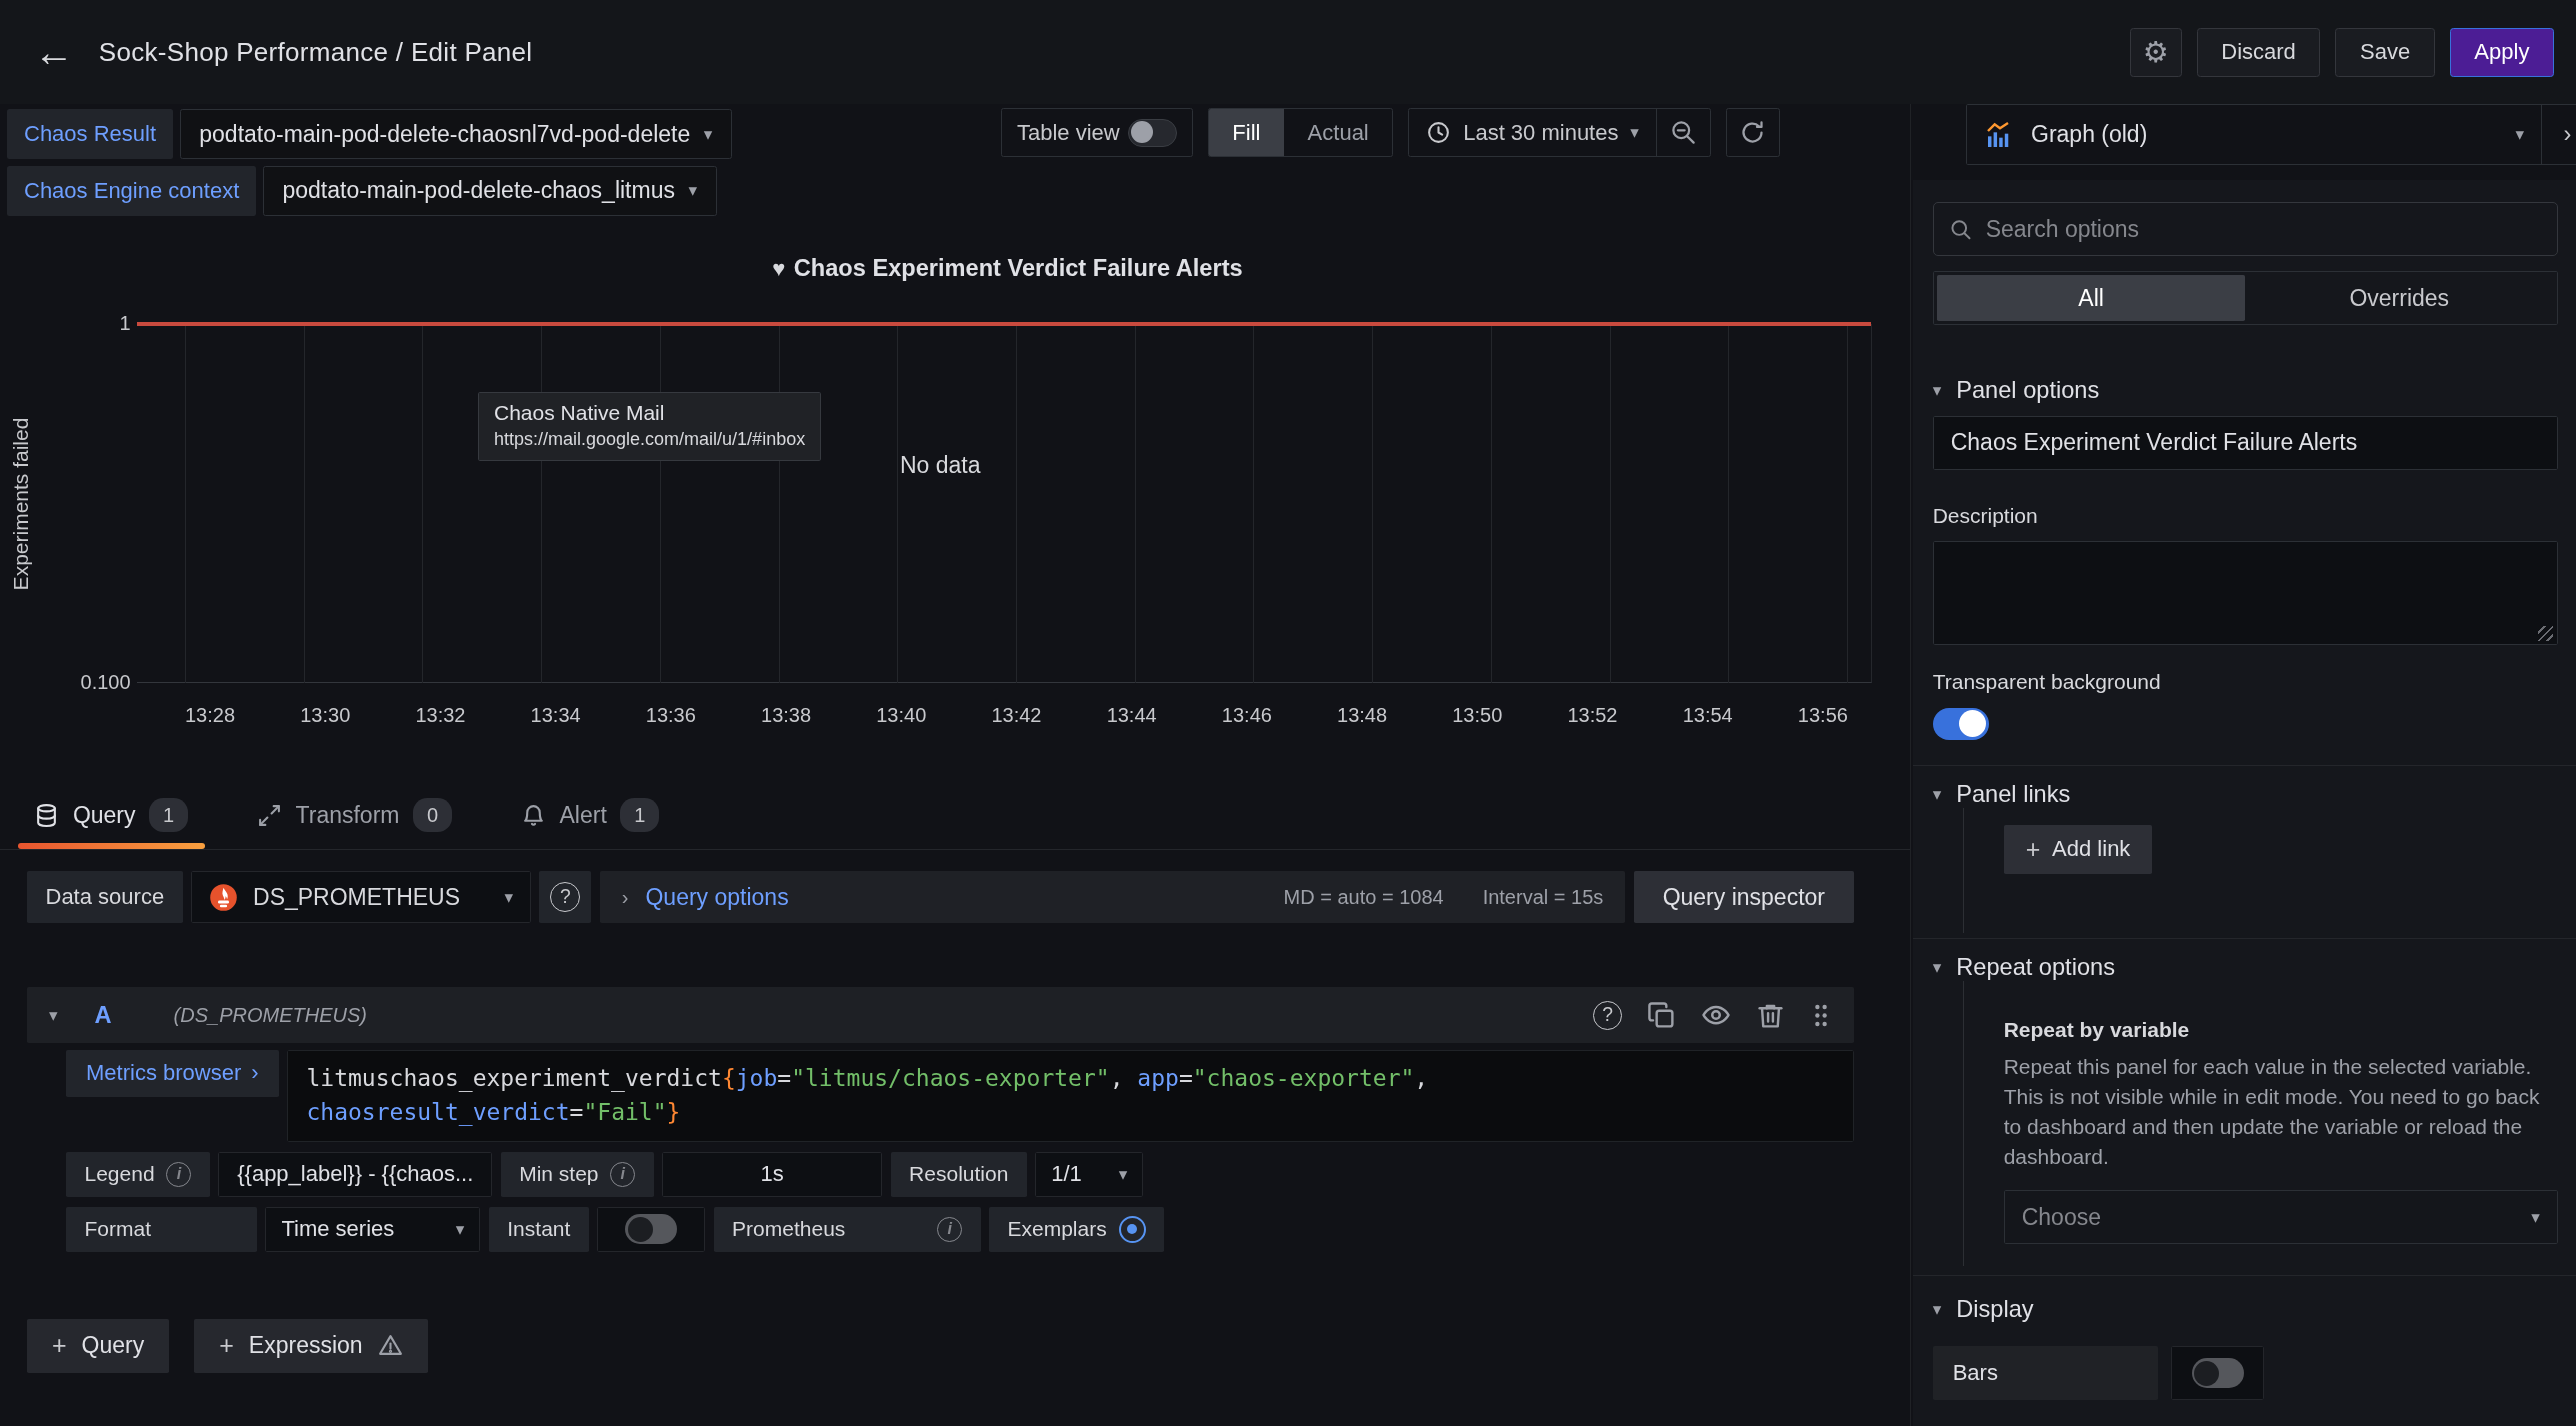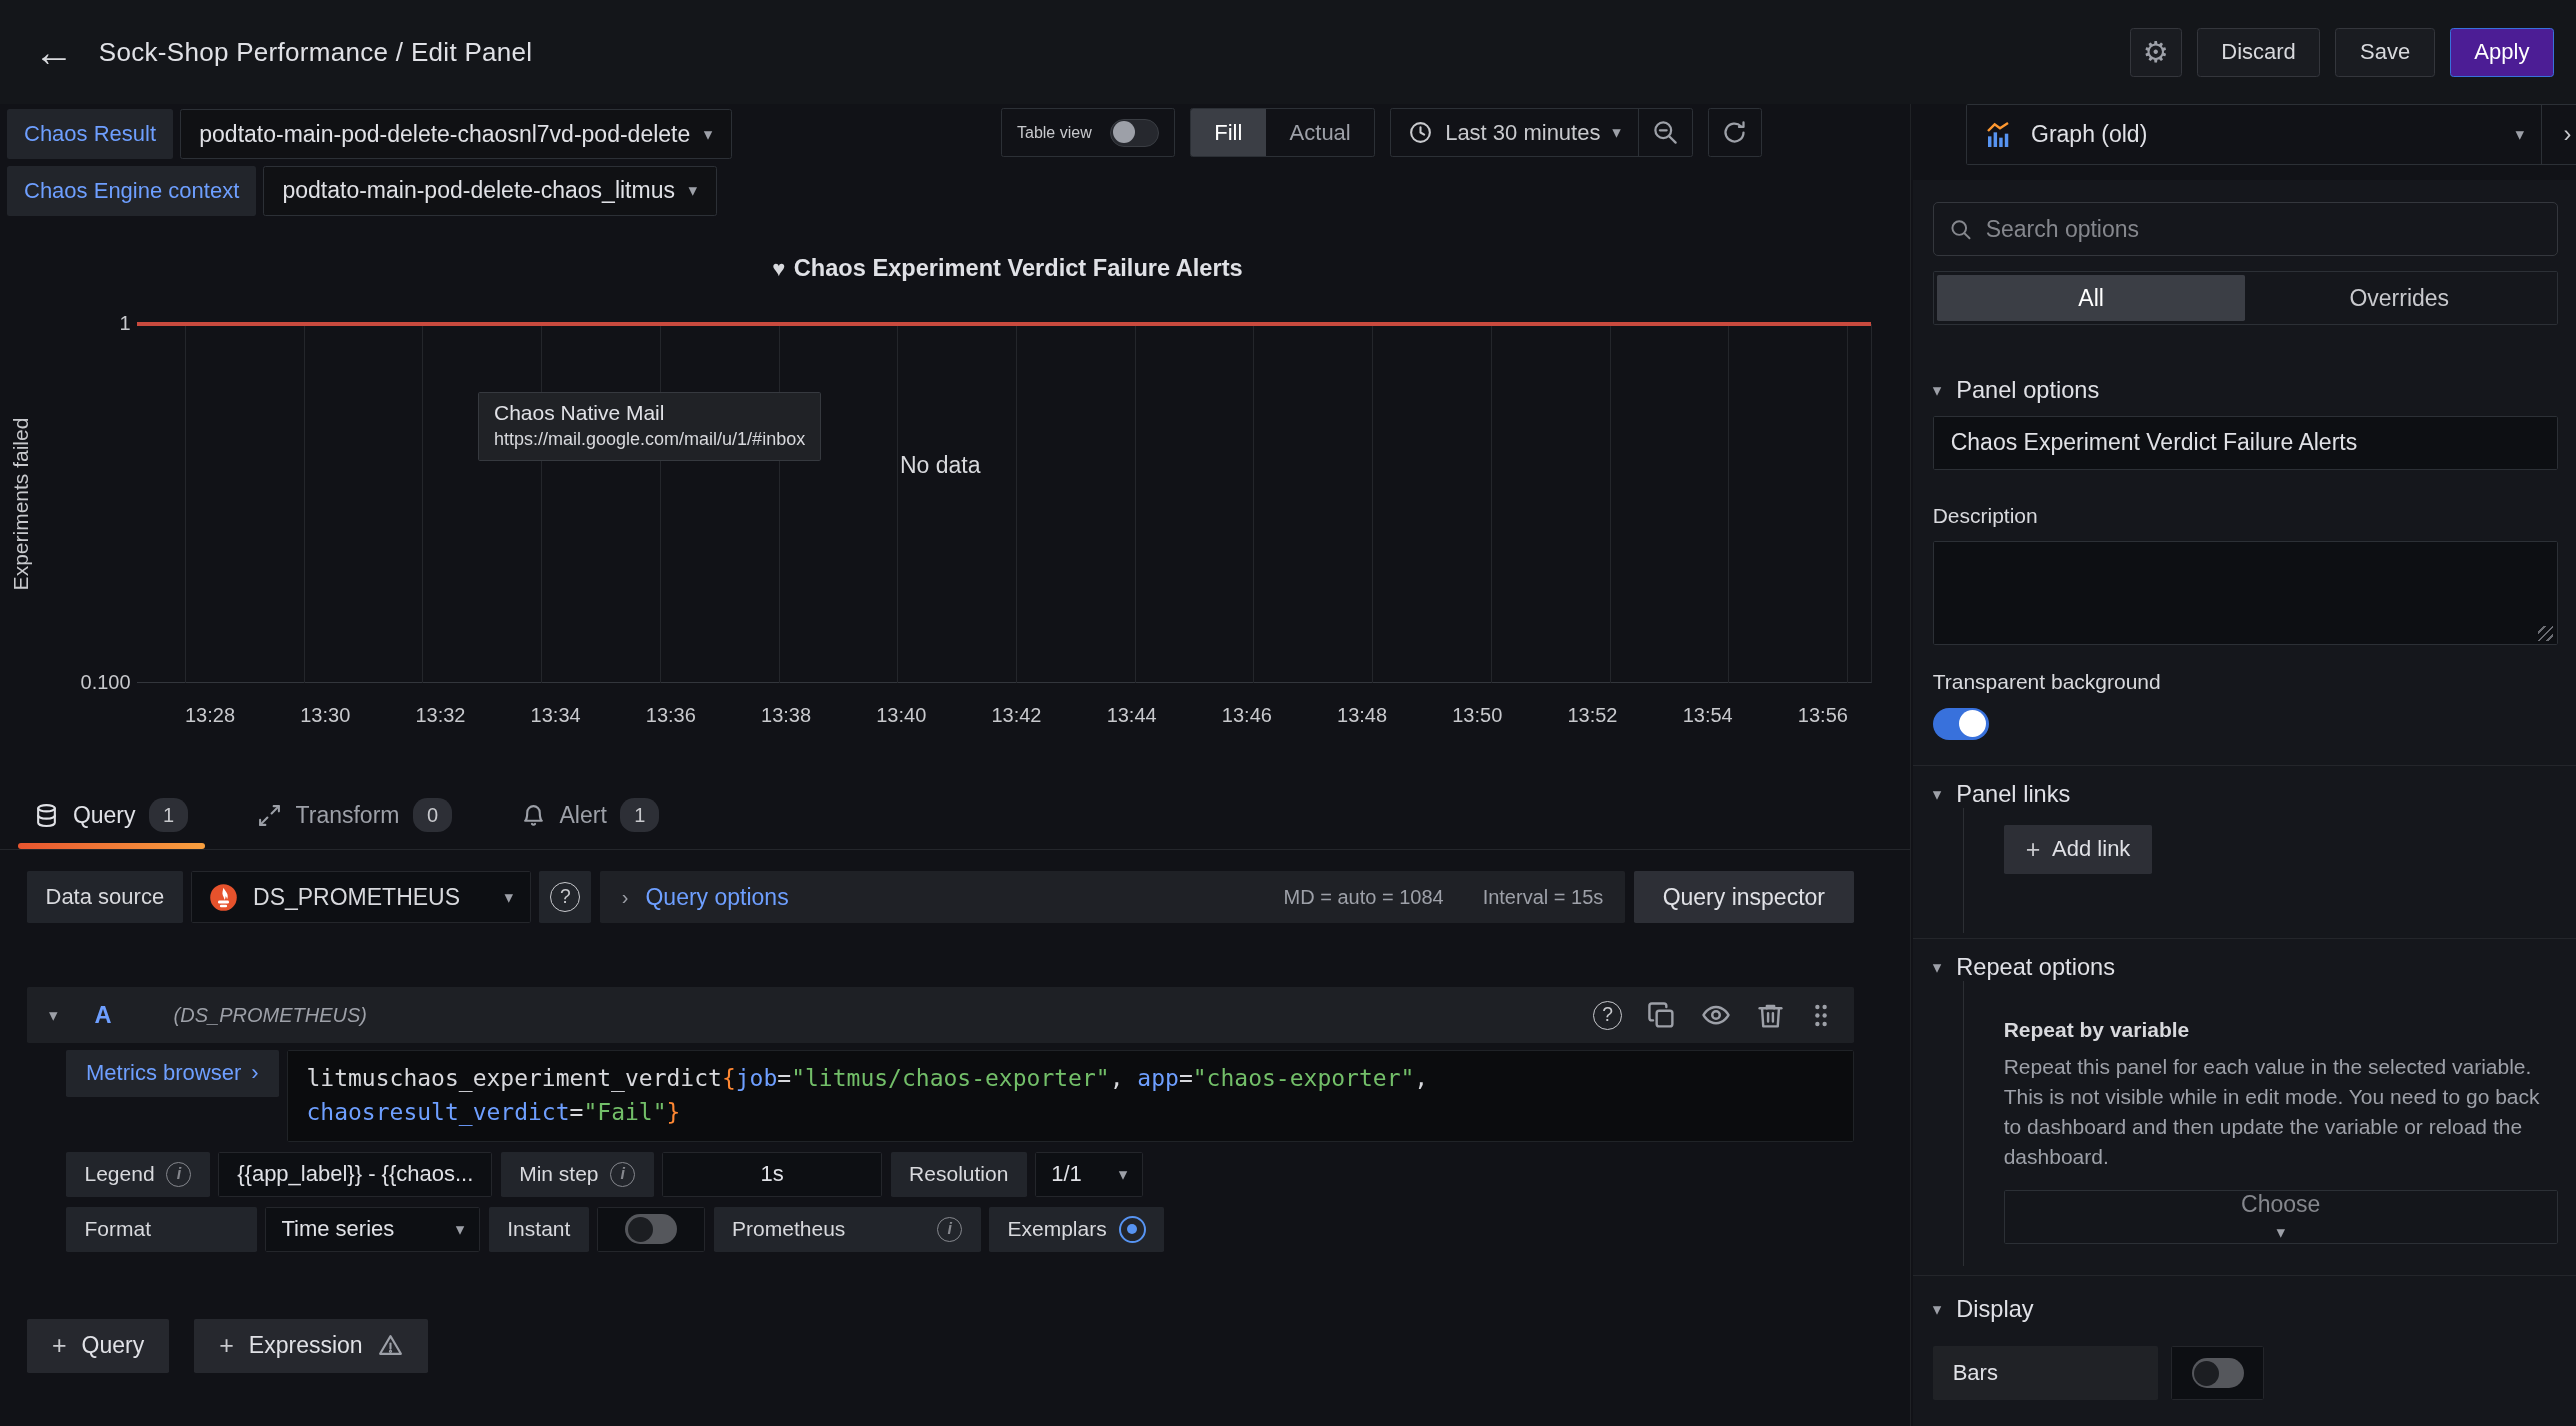--- a/index.html
+++ b/index.html
@@ -24,21 +24,21 @@
   .vars { position:absolute; left:7px; top:109px; display:flex; flex-direction:column; gap:6.7px; }
   .var-row { display:flex; gap:6.7px; }
   .var-label { background:#22252b; border-radius:2.5px; height:50px; display:flex; align-items:center;
                padding:0 17px; color:#6e9fff; font-weight:500; font-size:22px; }
   .var-value { background:#101114; border:0.8px solid #2c3036; border-radius:2.5px; height:50px;
                display:flex; align-items:center; gap:13.5px; padding:0 18.5px; font-size:23px; color:#e0e1e6; }
   .chev { color:#9da0a8; font-size:17px; }
 
   .viewbar { position:absolute; top:108px; left:1001px; display:flex; gap:15px; align-items:center; }
   .vb-box { height:49px; border:0.8px solid #2c3036; border-radius:2.5px; display:flex; align-items:center; }
-  .tableview { padding:0 15px; gap:18px; font-size:16px; color:#c8c9cd; }
+  .tableview { padding:0 15px; gap:8px; font-size:22px; color:#c8c9cd; }
   .toggle { width:49px; height:28px; border-radius:14.3px; background:#26282e; border:0.8px solid #3a3d43; position:relative; cursor:pointer; }
   .toggle .knob { position:absolute; top:1.7px; left:2.5px; width:22px; height:22px; border-radius:50%; background:#9da0a8; }
   .segmented { overflow:hidden; }
   .seg-cell { height:100%; display:flex; align-items:center; padding:0 23.6px; font-size:22px; color:#9da0a8; cursor:pointer; }
   .seg-cell.sel { background:#3b3e45; color:#ffffff; font-weight:500; }
   .timepicker { padding:0; }
   .tp-main { display:flex; align-items:center; gap:11.8px; padding:0 17px; height:100%; font-size:22px; color:#c8c9cd; cursor:pointer; }
   .tp-zoom { width:54px; height:100%; border-left:0.8px solid #2c3036; display:flex; align-items:center; justify-content:center; cursor:pointer; color:#9da0a8; }
   .refresh { width:54px; justify-content:center; color:#9da0a8; cursor:pointer; }
   .i-svg { stroke:currentColor; fill:none; stroke-width:2; stroke-linecap:round; stroke-linejoin:round; }
@@ -163,21 +163,21 @@
                    background:repeating-linear-gradient(135deg, transparent 0 4.2px, #6a6c72 4.2px 5.9px); }
   .toggle-on { width:56px; height:32px; border-radius:16px; background:#3871dc; position:relative; cursor:pointer; }
   .toggle-on .knob { position:absolute; top:2.5px; right:2.5px; width:27px; height:27px; border-radius:50%; background:#ffffff; }
   .divider { border:none; border-top:0.8px solid #24262b; margin:25px -20px 0; }
   .indent-block { margin-left:30px; border-left:0.8px solid #2c2f34; padding:17px 0 22px 40px; }
   .add-link-btn { display:inline-flex; align-items:center; gap:11.8px; height:49px; background:#2d2f36; border-radius:1.7px;
                   padding:0 22px; font-size:22px; font-weight:500; color:#e0e1e6; cursor:pointer; }
   .repeat-desc { margin-top:10px; font-size:21px; line-height:1.43; color:#9da0a8; max-width:547px; }
   .choose-select { margin-top:18.5px; width:100%; height:54px; background:#14161b; border:0.8px solid #2c3036; border-radius:1.7px;
                    display:flex; align-items:center; justify-content:space-between; padding:0 17px; font-size:23px;
-                   color:#85878d; cursor:pointer;flex-direction:column; }
+                   color:#85878d; cursor:pointer; }
   .bars-row { margin-top:23.6px; display:flex; gap:13.5px; height:54px; }
   .bars-label { width:225px; background:#202226; border-radius:1.7px; display:flex; align-items:center; padding:0 20px;
                 font-size:22px; font-weight:500; color:#e0e1e6; }
   .bars-toggle { width:93px; background:#0d0f13; border:0.8px solid #24262b; border-radius:1.7px; display:flex;
                  align-items:center; justify-content:center; cursor:pointer; }
 </style>
 </head>
 <body>
 
 <div class="screen">

